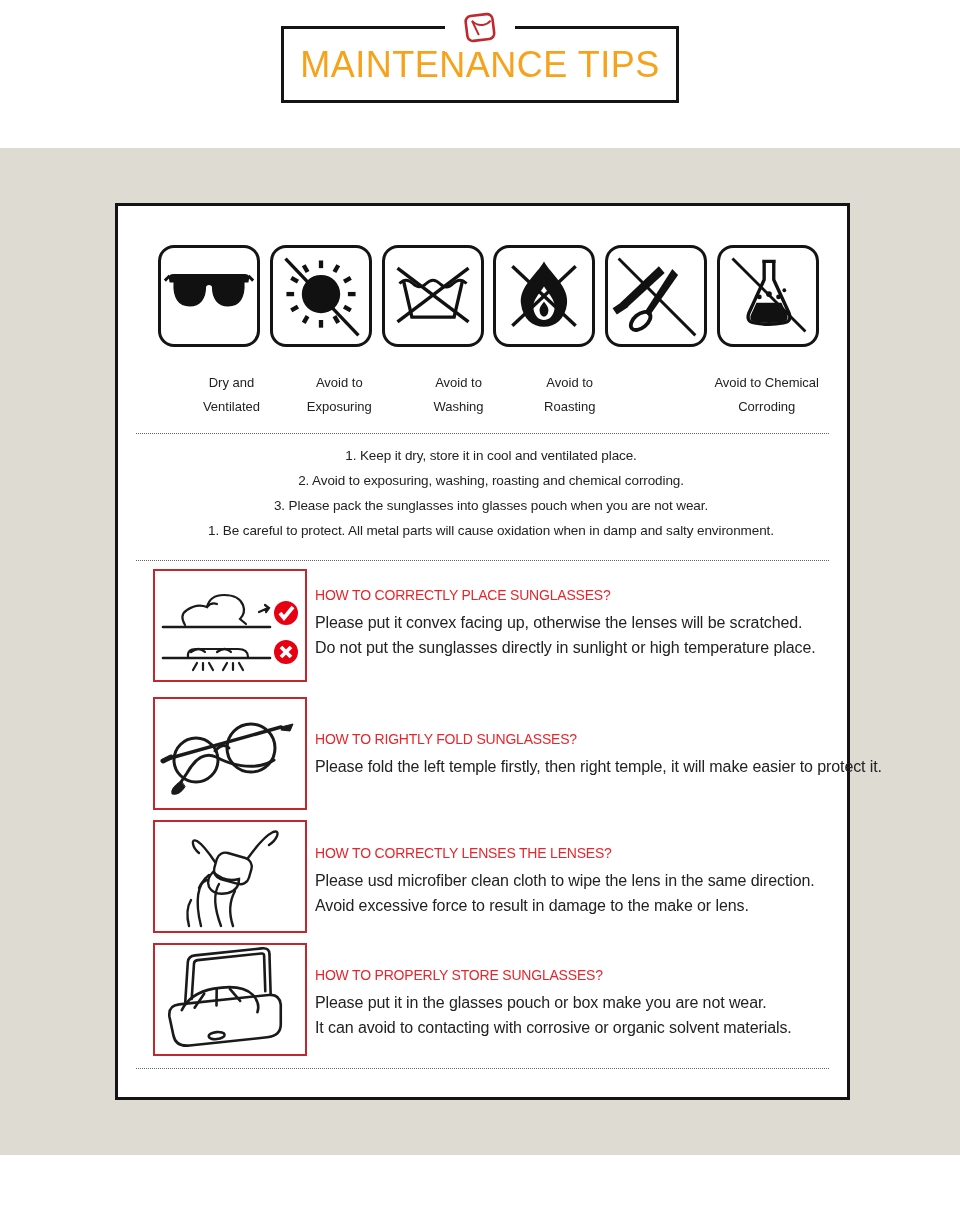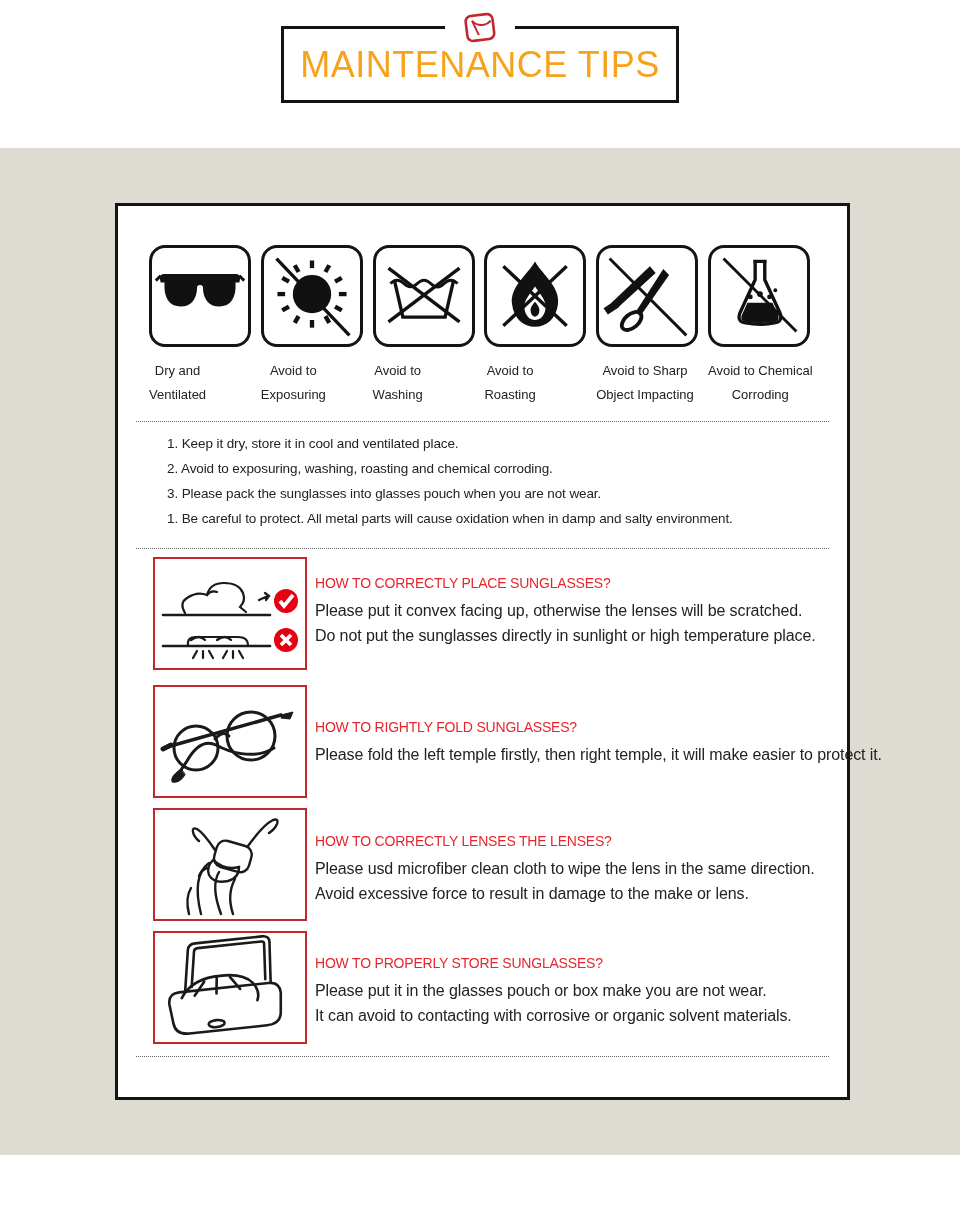--- a/index.html
+++ b/index.html
@@ -34,35 +34,35 @@
     background:#fff;padding:2px 17px 4px;line-height:0;
   }
   
   .beige-band{position:absolute;top:148px;left:0;width:960px;height:1007px;background:var(--background-beige);}
   .card{
     position:absolute;left:115px;top:55px;width:735px;height:897px;
     background:#fff;border:3px solid var(--border-black);
   }
   
   .icons-row{display:flex;justify-content:space-between;padding:39px 28px 0 31px;}
-  .icon-col{width:111px;display:flex;flex-direction:column;align-items:flex-start;}
+  .icon-col{width:111px;display:flex;flex-direction:column;align-items:flex-end;gap:12px;}
   .icon-box{
     width:102px;height:102px;border:3px solid var(--border-black);border-radius:16px;
     display:flex;align-items:center;justify-content:center;background:#fff;
   }
   .icon-label{
     margin-top:12px;font-size:13px;line-height:24px;text-align:center;
     color:var(--body-text);white-space:pre-line;
   }
   .dotted-sep{border-top:1px dotted #666;height:0;margin:0 18px;}
   .sep-1{margin-top:14px;}
   .sep-2{margin-top:22px;}
   .sep-3{margin-top:12px;}
   
-  .tips{margin:15px 20px 0 49px;}
+  .tips{margin:15px 20px 0 37px;text-align:center;}
   .tips p{margin:0 0 11px;font-size:13.5px;line-height:14px;letter-spacing:-0.1px;}
   .tips p:last-child{margin-bottom:0;}
   
   .section{display:flex;align-items:flex-start;margin:8px 20px 0 35px;}
   .section.gap-15{margin-top:15px;}
   .section.gap-10{margin-top:10px;}
   .illus-box{
     flex:0 0 auto;width:154px;height:113px;border:2px solid var(--box-border-red);
     background:#fff;line-height:0;
   }
@@ -166,22 +166,20 @@
       <div class="icon-col">
         <div class="icon-box">
           <svg width="96" height="96" viewBox="0 0 100 100">
             <path d="M13,57 L53,19 L59,26 L21,61 Q14,63 13,57 Z" fill="#111"></path>
             <line x1="7" y1="66" x2="19" y2="58" stroke="#111" stroke-width="8"></line>
             <path d="M67,22 L73,28 L43,71 L38,67 Z" fill="#111"></path>
             <ellipse cx="34" cy="76" rx="12" ry="7" transform="rotate(-40 34 76)" fill="none" stroke="#111" stroke-width="4"></ellipse>
             <line x1="11" y1="11" x2="91" y2="91" stroke="#111" stroke-width="3"></line>
           </svg>
         </div>
-        <div class="icon-label">Avoid to Sharp
-Object Impacting</div>
       </div>
 
       <div class="icon-col">
         <div class="icon-box">
           <svg width="96" height="96" viewBox="0 0 100 100">
             <path d="M44,14 H58 M46,15 V33 L30,68 Q27,77 36,78 Q51,81 66,78 Q75,77 72,68 L56,33 V15" fill="none" stroke="#111" stroke-width="3.5" stroke-linejoin="round"></path>
             <path d="M38,57 H64 L70,70 Q72,76 65,77 Q51,79 37,77 Q30,76 32,70 Z" fill="#111"></path>
             <circle cx="41" cy="51" r="2.5" fill="#111"></circle>
               <circle cx="51" cy="48" r="3" fill="#111"></circle>
             <circle cx="61" cy="51" r="2.5" fill="#111"></circle>

